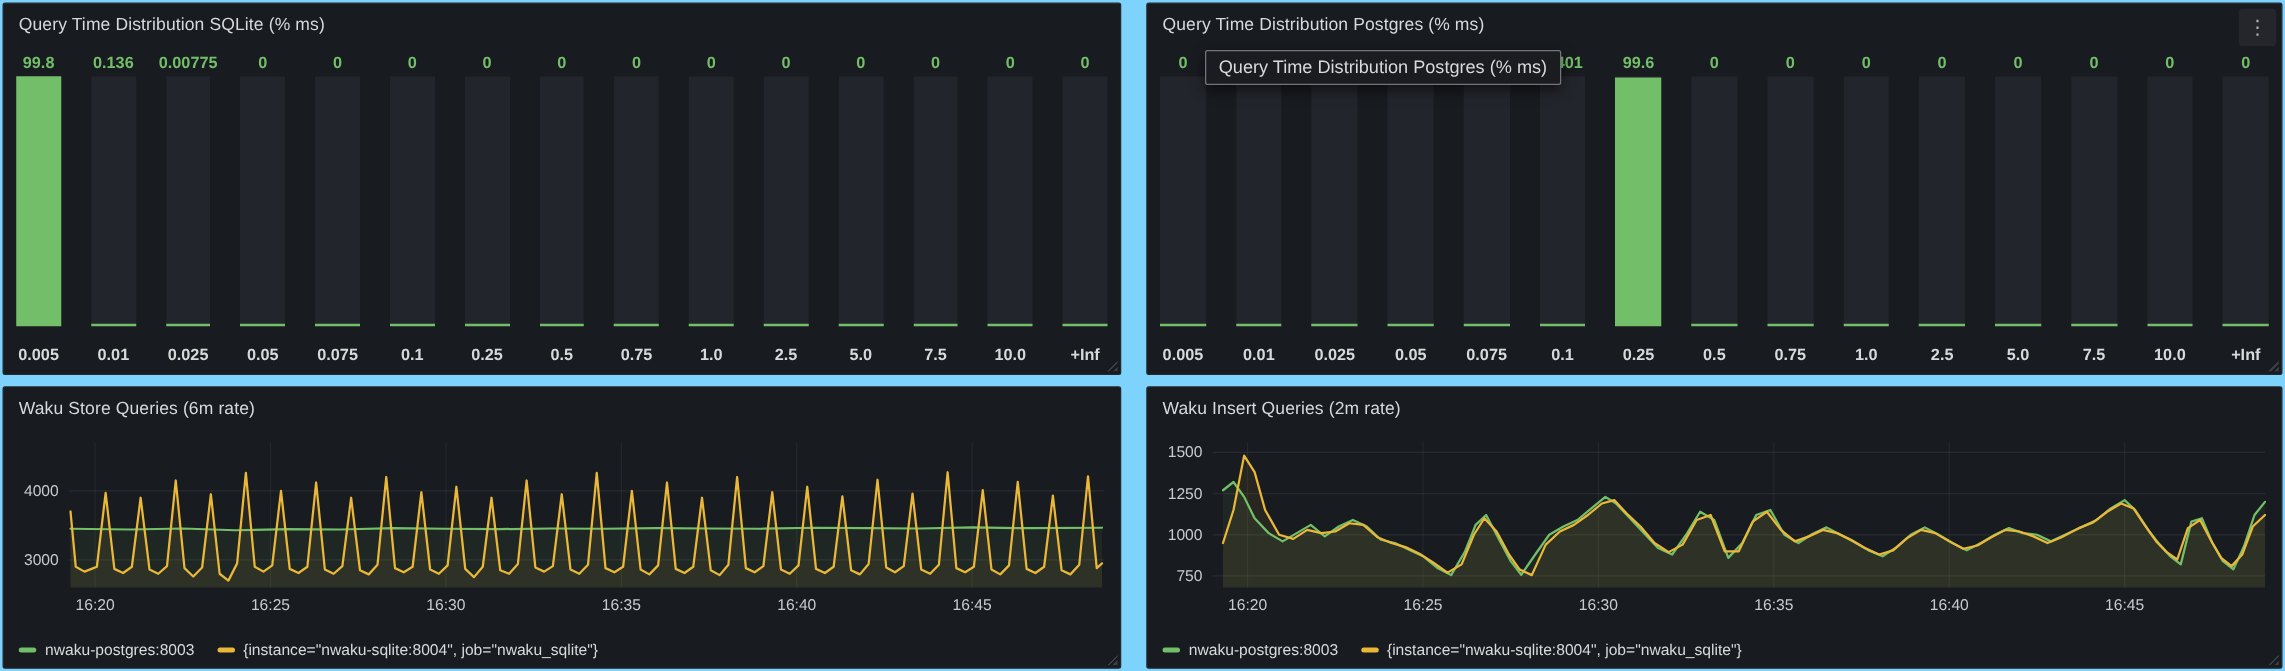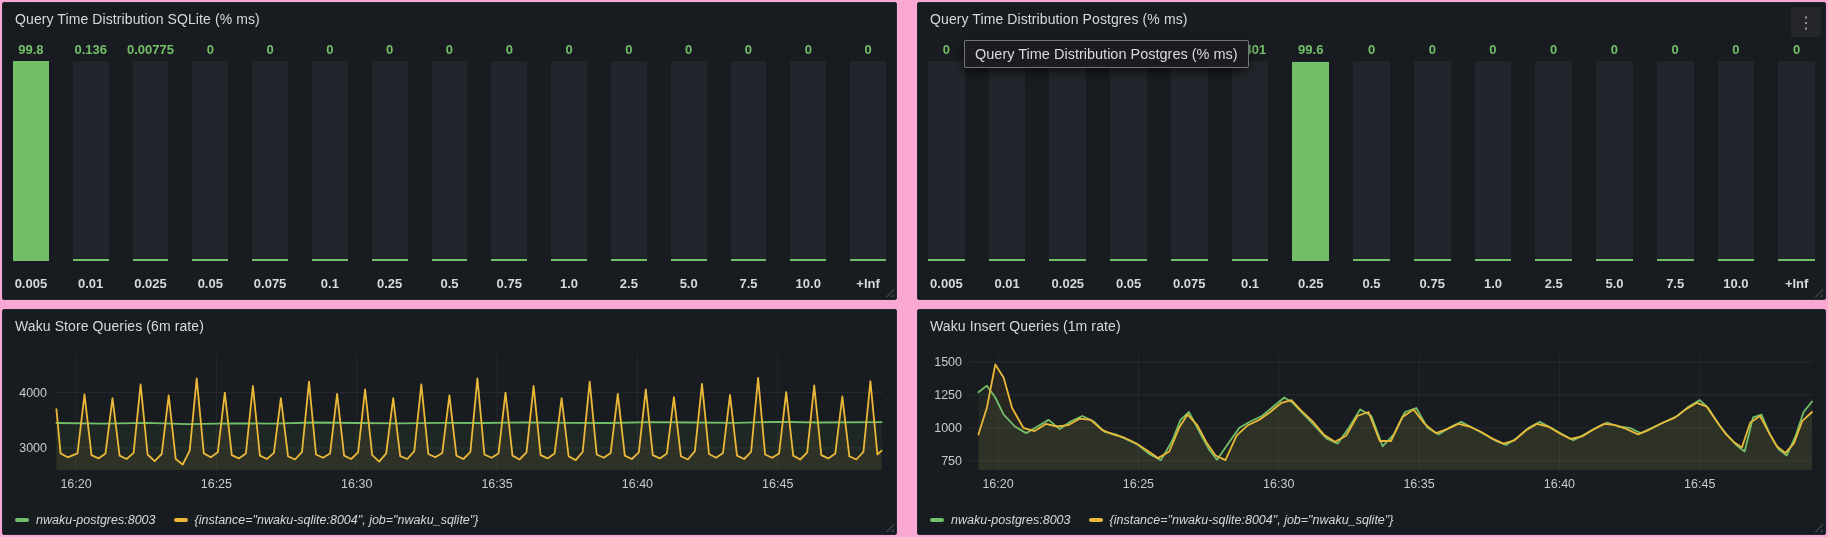--- a/index.html
+++ b/index.html
@@ -1,34 +1,34 @@
 <!DOCTYPE html>
 <html><head>
 <meta charset="utf-8">
 <style>
   html,body{margin:0;padding:0;background:#0b0c0e;}
-  .page{position:relative;width:1828px;height:537px;background:#f9a8d4;
+  .page{position:relative;width:1828px;height:537px;background:#7dd3fc;
         font-family:"Liberation Sans",sans-serif;overflow:hidden;text-align:center;}
   .panel{position:absolute;background:#181b1f;border:1px solid #25272e;border-radius:2px;box-sizing:border-box;}
   .panel-header{height:32px;display:flex;align-items:center;padding:0 12px;position:relative;}
   .panel-title{margin:0;font-size:14px;font-weight:500;color:#d8d9da;letter-spacing:.1px;}
   
   .bar-chart{position:absolute;left:10px;right:10px;top:34px;bottom:4px;display:flex;gap:24px;font-weight:bold;}
   .bar-col{flex:1;display:flex;flex-direction:column;min-width:0;}
   .bar-val{height:24px;display:flex;align-items:center;justify-content:center;
            font-size:13px;color:#73bf69;white-space:nowrap;}
   .bar-track{flex:1;position:relative;background:#22252b;}
   .bar-fill{position:absolute;left:0;right:0;bottom:0;background:#73bf69;min-height:2px;}
   .bar-cat{height:24px;display:flex;align-items:center;justify-content:center;
            font-size:13px;color:#d8d9da;white-space:nowrap;margin-top:10px;}
   
   .ts-plot{position:absolute;left:8px;right:12px;top:36px;height:150px;}
   .ts-plot svg{display:block;width:100%;height:100%;font-family:inherit;}
   .ts-legend{position:absolute;left:12px;bottom:7px;display:flex;gap:18px;align-items:center;}
-  .legend-item{display:flex;align-items:center;gap:7px;cursor:pointer;font-style:italic;}
+  .legend-item{display:flex;align-items:center;gap:7px;cursor:pointer;}
   .legend-swatch{width:14px;height:4px;border-radius:2px;}
   .legend-label{font-size:12.5px;color:#d8d9da;white-space:nowrap;}
   
   .tooltip{position:absolute;left:46px;top:37px;z-index:6;background:#1a1c20;
            border:1px solid rgba(204,204,220,0.5);border-radius:2px;padding:5px 10px;
            font-size:14.5px;color:#d8d9da;white-space:nowrap;box-shadow:0 4px 10px rgba(0,0,0,.55);}
   .kebab{position:absolute;top:4px;right:4px;width:30px;height:30px;border-radius:3px;
          background:#24262c;color:#aeb0b6;display:flex;align-items:center;justify-content:center;
          font-size:16px;cursor:pointer;user-select:none;}
   .resize-handle{position:absolute;right:2px;bottom:2px;width:9px;height:9px;opacity:.7;
@@ -305,21 +305,21 @@
         <div class="legend-item">
           <span class="legend-swatch" style="background: rgb(234, 184, 57);"></span>
           <span class="legend-label">{instance="nwaku-sqlite:8004", job="nwaku_sqlite"}</span>
         </div>
       </div>
     <div class="resize-handle"></div>
   </div>
 
   <div class="panel" style="left:917px;top:309px;width:909px;height:226px;">
     <div class="panel-header">
-      <h2 class="panel-title">Waku Insert Queries (1m rate)</h2>
+      <h2 class="panel-title">Waku Insert Queries (2m rate)</h2>
     </div>
     <div class="ts-plot">
         <svg viewBox="0 0 887 150">
           <line x1="72.06666666666666" x2="72.06666666666666" y1="8" y2="124" stroke="rgba(204,204,220,0.07)" stroke-width="1"></line>
           <text x="72.06666666666666" y="142" text-anchor="middle" font-size="12.5" fill="#c9cad0">16:20</text>
           <line x1="212.4" x2="212.4" y1="8" y2="124" stroke="rgba(204,204,220,0.07)" stroke-width="1"></line>
           <text x="212.4" y="142" text-anchor="middle" font-size="12.5" fill="#c9cad0">16:25</text>
           <line x1="352.7333333333333" x2="352.7333333333333" y1="8" y2="124" stroke="rgba(204,204,220,0.07)" stroke-width="1"></line>
           <text x="352.7333333333333" y="142" text-anchor="middle" font-size="12.5" fill="#c9cad0">16:30</text>
           <line x1="493.06666666666666" x2="493.06666666666666" y1="8" y2="124" stroke="rgba(204,204,220,0.07)" stroke-width="1"></line>

